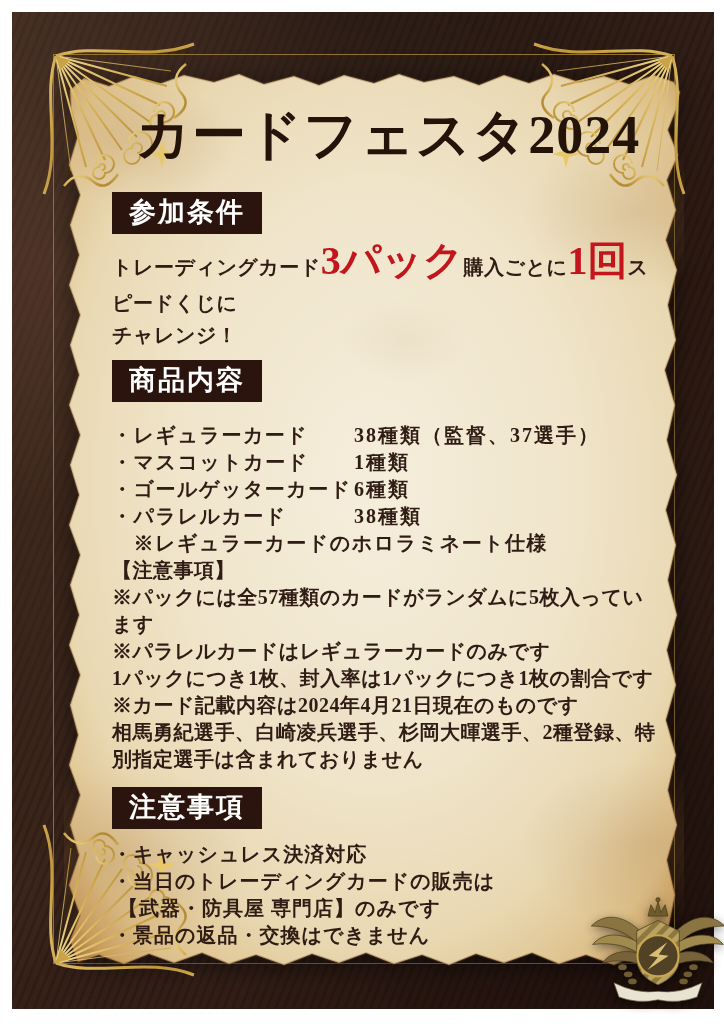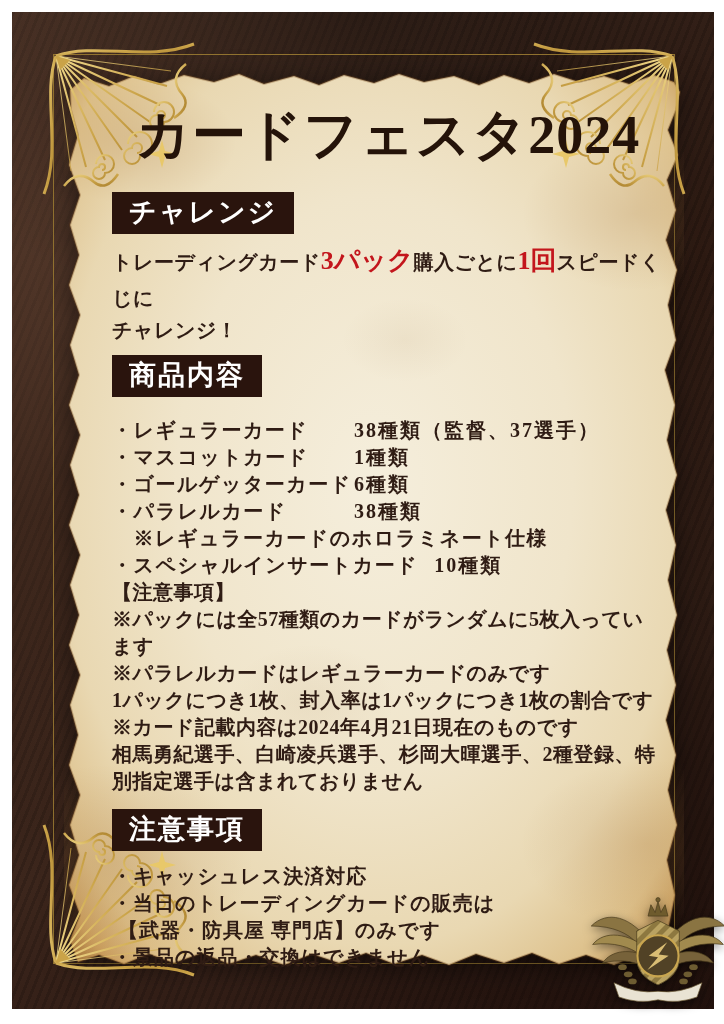--- a/index.html
+++ b/index.html
@@ -48,21 +48,21 @@
     font-size:54px;line-height:78px;text-align:center;color:#241309;
     letter-spacing:1px;margin:6px 0 18px;
   }
   .band{
     display:inline-block;background:#2a140d;color:#ffffff;
     font-size:27px;line-height:30px;letter-spacing:2px;
     padding:5px 17px 7px;margin:0;
   }
   .band-row{margin:0 0 10px;}
   .p1{margin:10px 0 4px;}
-  .p1 .big-red{color:#c3161c;font-size:26px;line-height:34px;letter-spacing:0;}
+  .p1 .big-red{color:#c3161c;font-size:40px;line-height:34px;letter-spacing:0;}
   .p1-line1{line-height:36px;}
   .p1-line2{line-height:29px;}
   .p1-line3{line-height:31px;letter-spacing:1px;}
   .sec-products{margin-top:10px;text-decoration:underline;}
   .prod-list{margin:20px 0 0;}
   .prod-row{display:flex;}
   .prod-name{width:242px;flex:none;letter-spacing:1.5px;}
   .prod-count{letter-spacing:2px;}
   .prod-row.full .prod-name{width:auto;letter-spacing:1.5px;}
   .prod-row.inline .prod-name{width:auto;margin-right:16px;}
@@ -192,21 +192,21 @@
         <path d="M38,130 Q70,146 100,142 Q130,146 162,130 L155,150 Q128,160 100,154 Q72,160 45,150 Z" fill="#e9e3d3" stroke="#6e5e38"></path>
       </g>
     </svg>
   </div>
 
   <div class="content">
 
     <div class="title">カードフェスタ2024</div>
 
     <div class="band-row">
-      <span class="band">チャレンジ</span>
+      <span class="band">参加条件</span>
     </div>
 
     <div class="p1">
       <div class="p1-line1"><span>トレーディングカード</span><span class="big-red">3パック</span><span>購入ごとに</span><span class="big-red">1回</span><span>スピードくじに</span></div>
       <div class="p1-line2">チャレンジ！</div>
     </div>
 
     <div class="band-row sec-products">
       <span class="band">商品内容</span>
     </div>
@@ -223,24 +223,20 @@
       <div class="prod-row">
         <span class="prod-name">・ゴールゲッターカード</span>
         <span class="prod-count">6種類</span>
       </div>
       <div class="prod-row">
         <span class="prod-name">・パラレルカード</span>
         <span class="prod-count">38種類</span>
       </div>
       <div class="prod-row full">
         <span class="prod-name">　※レギュラーカードのホロラミネート仕様</span>
-      </div>
-      <div class="prod-row inline">
-        <span class="prod-name">・スペシャルインサートカード</span>
-        <span class="prod-count">10種類</span>
       </div>
     </div>
 
     <div class="notes">
       <div class="note-line">【注意事項】</div>
       <div class="note-line">※パックには全57種類のカードがランダムに5枚入っています</div>
       <div class="note-line">※パラレルカードはレギュラーカードのみです</div>
       <div class="note-line">1パックにつき1枚、封入率は1パックにつき1枚の割合です</div>
       <div class="note-line">※カード記載内容は2024年4月21日現在のものです</div>
       <div class="note-line">相馬勇紀選手、白崎凌兵選手、杉岡大暉選手、2種登録、特別指定選手は含まれておりません</div>

